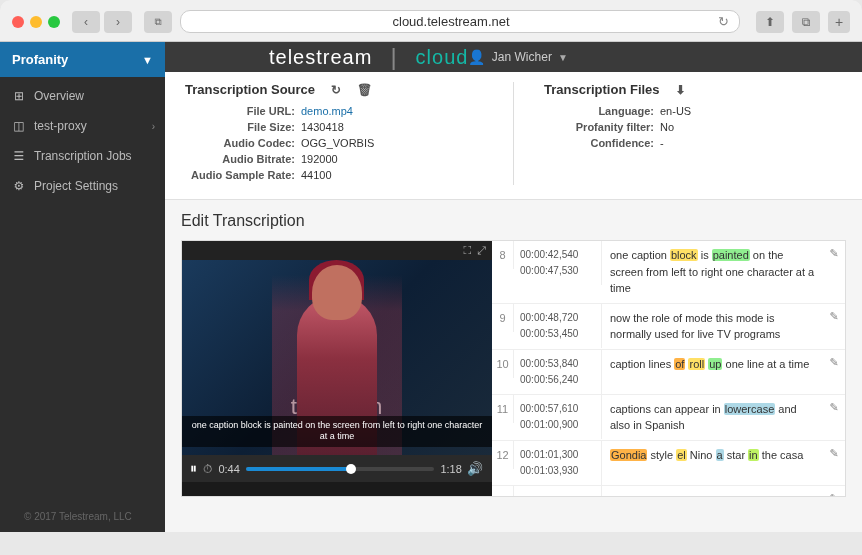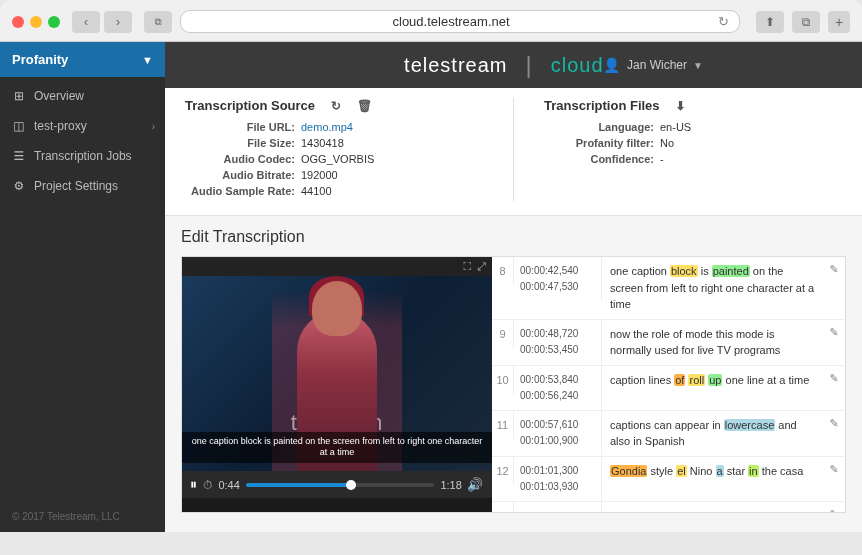--- a/index.html
+++ b/index.html
@@ -108,30 +108,31 @@
       color: #bbb;
       font-size: 12px;
       position: relative;
     }
     .sidebar-item-icon { font-size: 12px; width: 14px; text-align: center; }
     .sidebar-item-arrow { position: absolute; right: 10px; font-size: 10px; color: #888; }
     .sidebar-footer {
       padding: 10px 12px;
       color: #666;
       font-size: 10px;
+      margin-left: 12px;
     }
 
     
     .topbar {
       background: #3a3a3a;
       display: flex;
       align-items: center;
-      justify-content: center;
+      justify-content: flex-start;
       padding: 0 24px;
-      height: 46px;
+      height: 30px;
       flex-shrink: 0;
     }
     .topbar-logo {
       display: flex;
       align-items: center;
       gap: 10px;
       color: white;
       font-size: 22px;
       font-weight: 300;
       letter-spacing: 1px;

